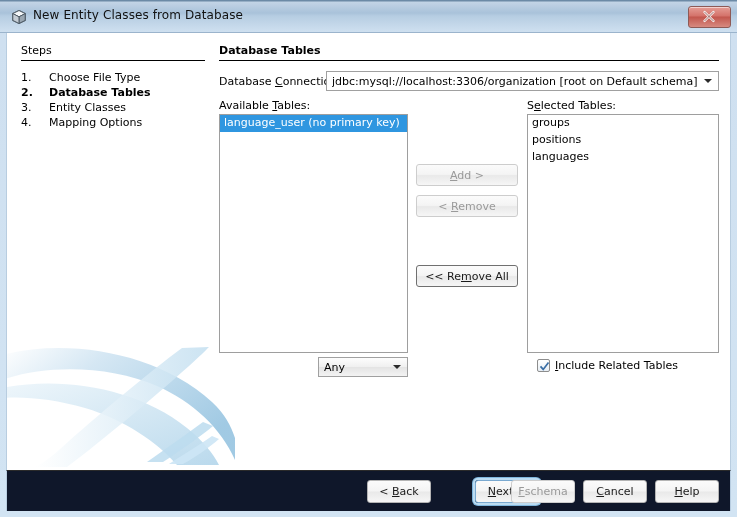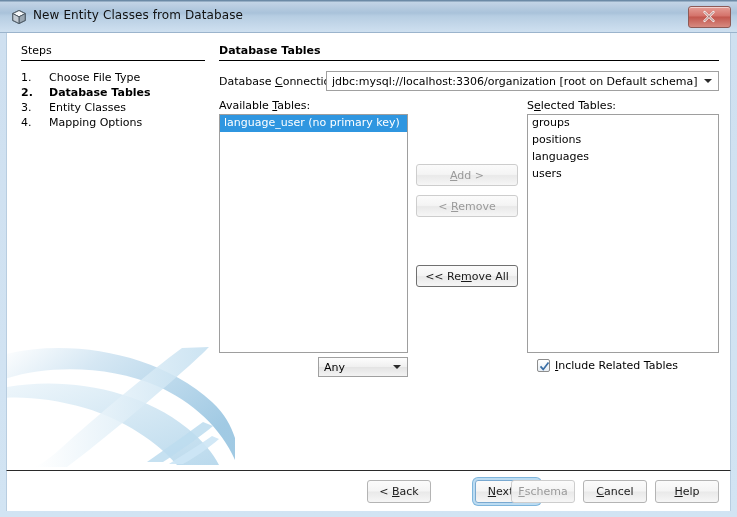--- a/index.html
+++ b/index.html
@@ -177,21 +177,21 @@
     background: linear-gradient(180deg,#ffffff 0%,#f2f6f9 55%,#e8eef4 100%);
   }
   .cbox svg { position: absolute; left: 1px; top: 1px; }
   .cbox-lbl { position: absolute; left: 18px; top: 1px; white-space: nowrap; }
 
   
   #bottombar {
     position: absolute;
     left: 6px; top: 470px;
     width: 725px; height: 41px;
-    background: #ffffff;
+    background: #0f172a;
     border-left: 1px solid #b8cde0;
     border-right: 1px solid #b8cde0;
     border-top: 1px solid #2a2a2a;
     box-sizing: border-box;
   }
   .bbtn {
     position: absolute;
     top: 9px;
     width: 64px; height: 23px;
   }
@@ -289,21 +289,20 @@
       <span class="combo-text">Any</span>
       <span class="arrow-box">
           <i class="arrow-d"></i>
         </span>
     </div>
 
     <div class="listbox" style="left:520px; top:81px; width:192px; height:239px">
       <div class="list-item">groups</div>
       <div class="list-item">positions</div>
       <div class="list-item">languages</div>
-      <div class="list-item">users</div>
     </div>
 
     <button class="btn disabled" style="left:409px; top:131px; width:102px; height:22px">
         <span class="btn-lbl"><span></span><u class="mn">A</u><span>dd &gt;</span></span>
       </button>
 
     <button class="btn disabled" style="left:409px; top:162px; width:102px; height:22px">
         <span class="btn-lbl"><span>&lt; </span><u class="mn">R</u><span>emove</span></span>
       </button>
 

